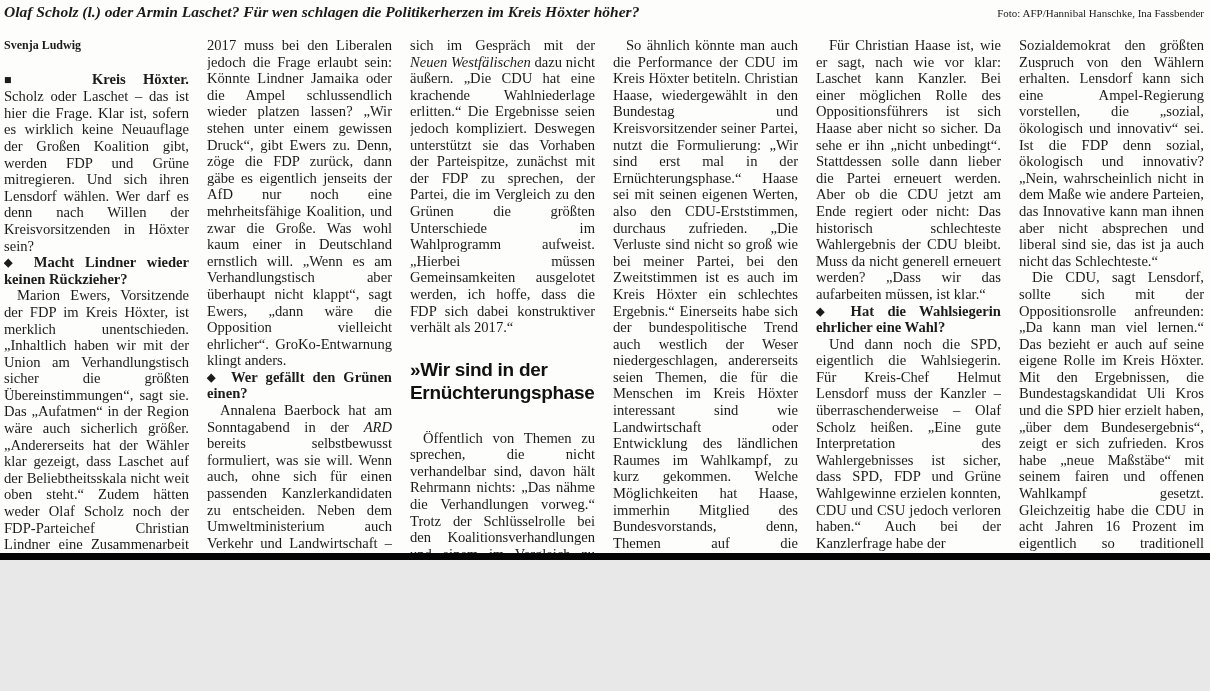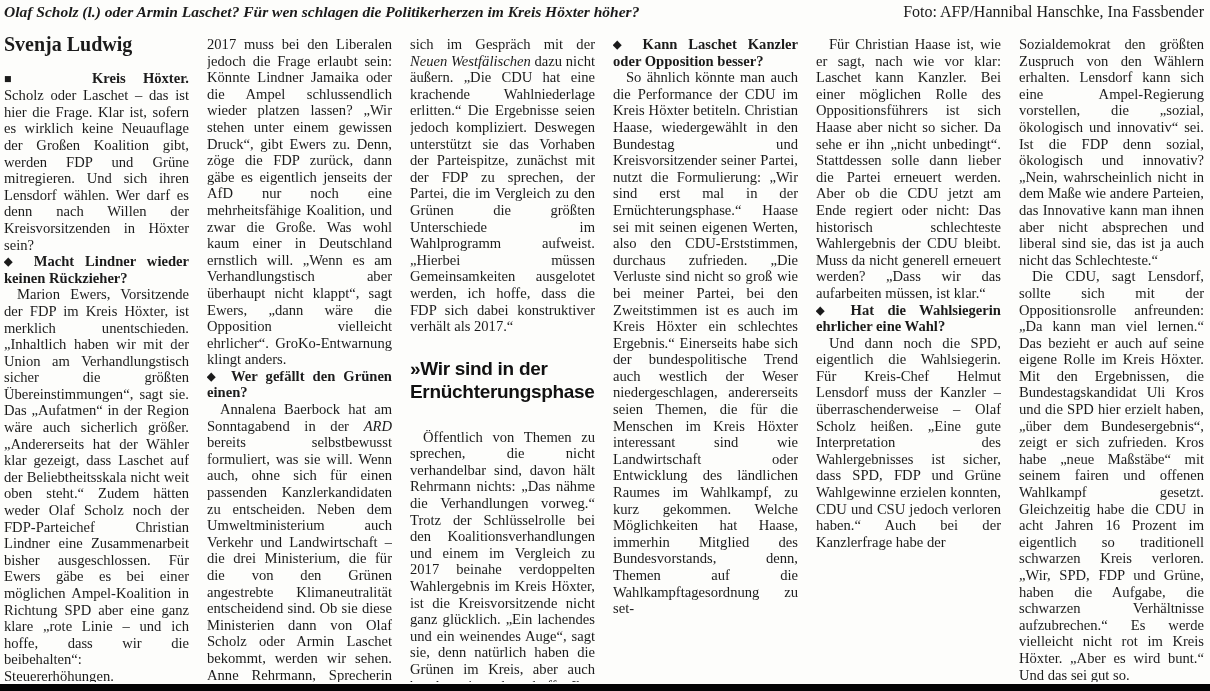--- a/index.html
+++ b/index.html
@@ -2,44 +2,44 @@
 <html lang="de"><head>
 <meta charset="utf-8">
 <style>
   html,body{margin:0;padding:0;}
   body{
     width:1210px;height:691px;overflow:hidden;
     background:#e8e8e8;
     font-family:"Liberation Serif", serif;
   }
   .page{
-    position:relative;width:1210px;height:691px;overflow:hidden;
+    position:relative;width:1210px;height:560px;overflow:hidden;
     background:#fdfdfb;color:#1b1b1b;
   }
   .caption-row{
     display:flex;justify-content:space-between;align-items:baseline;
     padding:3px 6px 0 4px;
   }
   .caption{
     font-size:15.5px;font-weight:700;font-style:italic;line-height:18px;
   }
   .credit{
-    font-size:16px;line-height:18px;white-space:nowrap;
+    font-size:11px;line-height:18px;white-space:nowrap;
   }
   .columns{
     display:flex;gap:18px;margin:15px 6px 0 4px;height:646px;overflow:hidden;
     text-align:justify;
   }
   .col{
     width:185px;min-width:185px;overflow:hidden;
     hyphens:auto;-webkit-hyphens:auto;word-break:normal;
   }
   .col p{margin:0;font-size:14.6px;line-height:16.6px;text-align:justify;}
   p.byline{
-    font-weight:700;font-size:20px;text-align:left;margin:0 0 17px 0;
+    font-weight:700;font-size:12px;text-align:left;margin:0 0 17px 0;
   }
   p.lead .run-bold{font-weight:700;margin-left:48px;}
   .run-italic{font-style:italic;margin-top:28px;}
   .run-marker{font-size:12.5px;letter-spacing:1px;}
   .run-diamond{font-size:11px;letter-spacing:2px;vertical-align:1px;}
   p.subhead{font-weight:700;}
   p.para.indent{text-indent:13px;}
   div.pullquote{
     font-family:"Liberation Sans", sans-serif;
     font-weight:700;font-size:19px;line-height:23px;letter-spacing:-0.3px;
@@ -69,21 +69,20 @@
         <p class="para"><span>2017 muss bei den Liberalen jedoch die Frage erlaubt sein: Könnte Lindner Jamaika oder die Ampel schlussendlich wieder platzen lassen? „Wir stehen unter einem gewissen Druck“, gibt Ewers zu. Denn, zöge die FDP zurück, dann gäbe es eigentlich jenseits der AfD nur noch eine mehrheitsfähige Koalition, und zwar die Große. Was wohl kaum einer in Deutschland ernstlich will. „Wenn es am Verhandlungstisch aber überhaupt nicht klappt“, sagt Ewers, „dann wäre die Opposition vielleicht ehrlicher“. GroKo-Entwarnung klingt anders.</span></p>
         <p class="subhead"><span class="run-diamond">◆ </span><span>Wer gefällt den Grünen einen?</span></p>
         <p class="para indent"><span>Annalena Baerbock hat am Sonntagabend in der </span><span class="run-italic">ARD</span><span> bereits selbstbewusst formuliert, was sie will. Wenn auch, ohne sich für einen passenden Kanzlerkandidaten zu entscheiden. Neben dem Umweltministerium auch Verkehr und Landwirtschaft – die drei Ministerium, die für die von den Grünen angestrebte Klimaneutralität entscheidend sind. Ob sie diese Ministerien dann von Olaf Scholz oder Armin Laschet bekommt, werden wir sehen. Anne Rehrmann, Sprecherin der Kreisgrünen, will</span></p>
       </div>
       <div class="col">
         <p class="para"><span>sich im Gespräch mit der </span><span class="run-italic">Neuen Westfälischen</span><span> dazu nicht äußern. „Die CDU hat eine krachende Wahlniederlage erlitten.“ Die Ergebnisse seien jedoch kompliziert. Deswegen unterstützt sie das Vorhaben der Parteispitze, zunächst mit der FDP zu sprechen, der Partei, die im Vergleich zu den Grünen die größten Unterschiede im Wahlprogramm aufweist. „Hierbei müssen Gemeinsamkeiten ausgelotet werden, ich hoffe, dass die FDP sich dabei konstruktiver verhält als 2017.“</span></p>
         <div class="pullquote"><span>»Wir sind in der Ernüchterungsphase«</span></div>
         <p class="para indent"><span>Öffentlich von Themen zu sprechen, die nicht verhandelbar sind, davon hält Rehrmann nichts: „Das nähme die Verhandlungen vorweg.“ Trotz der Schlüsselrolle bei den Koalitionsverhandlungen und einem im Vergleich zu 2017 beinahe verdoppelten Wahlergebnis im Kreis Höxter, ist die Kreisvorsitzende nicht ganz glücklich. „Ein lachendes und ein weinendes Auge“, sagt sie, denn natürlich haben die Grünen im Kreis, aber auch bundesweit mehr erhofft. Ihre The-</span></p>
       </div>
       <div class="col">
-        <p class="subhead"><span class="run-diamond">◆ </span><span>Kann Laschet Kanzler oder Opposition besser?</span></p>
         <p class="para indent"><span>So ähnlich könnte man auch die Performance der CDU im Kreis Höxter betiteln. Christian Haase, wiedergewählt in den Bundestag und Kreisvorsitzender seiner Partei, nutzt die Formulierung: „Wir sind erst mal in der Ernüchterungsphase.“ Haase sei mit seinen eigenen Werten, also den CDU-Erststimmen, durchaus zufrieden. „Die Verluste sind nicht so groß wie bei meiner Partei, bei den Zweitstimmen ist es auch im Kreis Höxter ein schlechtes Ergebnis.“ Einerseits habe sich der bundespolitische Trend auch westlich der Weser niedergeschlagen, andererseits seien Themen, die für die Menschen im Kreis Höxter interessant sind wie Landwirtschaft oder Entwicklung des ländlichen Raumes im Wahlkampf, zu kurz gekommen. Welche Möglichkeiten hat Haase, immerhin Mitglied des Bundesvorstands, denn, Themen auf die Wahlkampftagesordnung zu set-</span></p>
       </div>
       <div class="col">
         <p class="para indent"><span>Für Christian Haase ist, wie er sagt, nach wie vor klar: Laschet kann Kanzler. Bei einer möglichen Rolle des Oppositionsführers ist sich Haase aber nicht so sicher. Da sehe er ihn „nicht unbedingt“. Stattdessen solle dann lieber die Partei erneuert werden. Aber ob die CDU jetzt am Ende regiert oder nicht: Das historisch schlechteste Wahlergebnis der CDU bleibt. Muss da nicht generell erneuert werden? „Dass wir das aufarbeiten müssen, ist klar.“</span></p>
         <p class="subhead"><span class="run-diamond">◆ </span><span>Hat die Wahlsiegerin ehrlicher eine Wahl?</span></p>
         <p class="para indent"><span>Und dann noch die SPD, eigentlich die Wahlsiegerin. Für Kreis-Chef Helmut Lensdorf muss der Kanzler – überraschenderweise – Olaf Scholz heißen. „Eine gute Interpretation des Wahlergebnisses ist sicher, dass SPD, FDP und Grüne Wahlgewinne erzielen konnten, CDU und CSU jedoch verloren haben.“ Auch bei der Kanzlerfrage habe der</span></p>
       </div>
       <div class="col">
         <p class="para"><span>Sozialdemokrat den größten Zuspruch von den Wählern erhalten. Lensdorf kann sich eine Ampel-Regierung vorstellen, die „sozial, ökologisch und innovativ“ sei. Ist die FDP denn sozial, ökologisch und innovativ? „Nein, wahrscheinlich nicht in dem Maße wie andere Parteien, das Innovative kann man ihnen aber nicht absprechen und liberal sind sie, das ist ja auch nicht das Schlechteste.“</span></p>
         <p class="para indent"><span>Die CDU, sagt Lensdorf, sollte sich mit der Oppositionsrolle anfreunden: „Da kann man viel lernen.“ Das bezieht er auch auf seine eigene Rolle im Kreis Höxter. Mit den Ergebnissen, die Bundestagskandidat Uli Kros und die SPD hier erzielt haben, „über dem Bundesergebnis“, zeigt er sich zufrieden. Kros habe „neue Maßstäbe“ mit seinem fairen und offenen Wahlkampf gesetzt. Gleichzeitig habe die CDU in acht Jahren 16 Prozent im eigentlich so traditionell schwarzen Kreis verloren. „Wir, SPD, FDP und Grüne, haben die Aufgabe, die schwarzen Verhältnisse aufzubrechen.“ Es werde vielleicht nicht rot im Kreis Höxter. „Aber es wird bunt.“ Und das sei gut so.</span></p>

